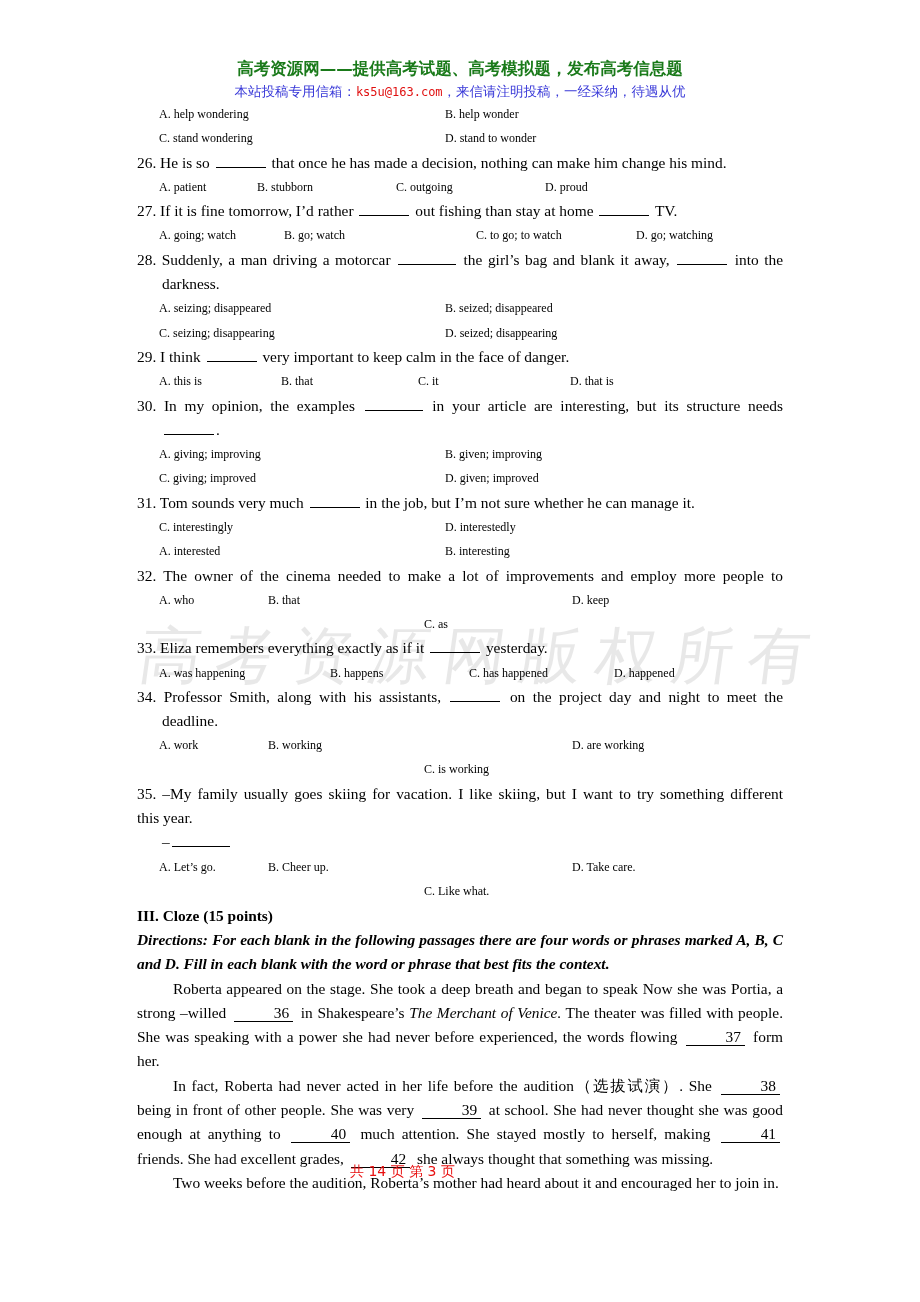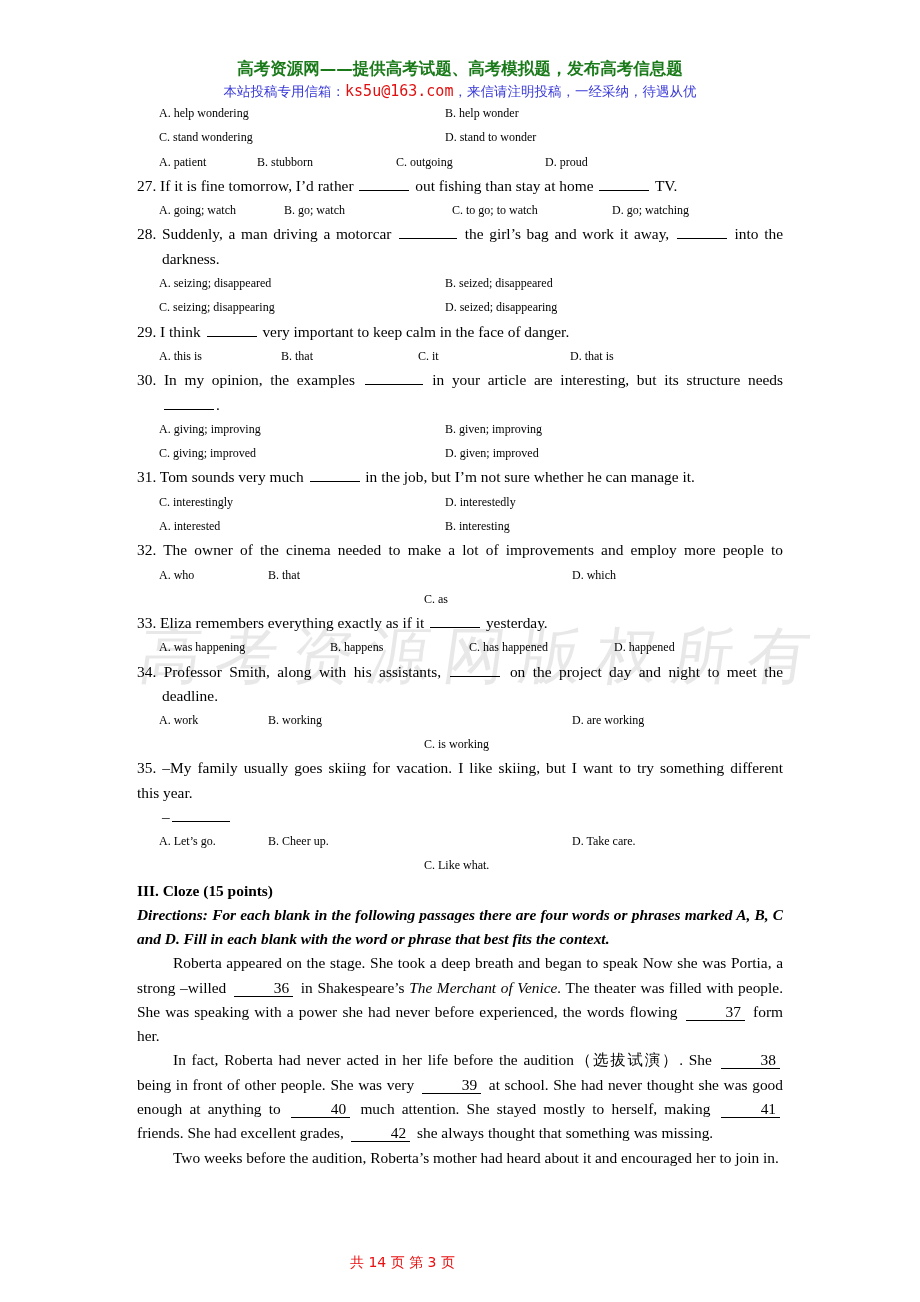--- a/index.html
+++ b/index.html
@@ -44,21 +44,21 @@
     color: #3838d8;
     font-family: "DejaVu Sans", sans-serif;
     font-size: 13.5px;
     line-height: 20px;
     white-space: nowrap;
     margin-top: 1px;
   }
   .site-sub .mail {
     color: #e01010;
     font-family: "DejaVu Sans Mono", monospace;
-    font-size: 15px;
+    font-size: 12px;
   }
   .q {
     font-size: 15.4px;
     line-height: 24.3px;
   }
   .q-just {
     text-align: justify;
     text-align-last: justify;
   }
   .q-plain { white-space: nowrap; }
@@ -74,21 +74,21 @@
   .opts.two > span:nth-child(1) { width: 308px; padding-left: 22px; box-sizing: border-box; }
   .opts.two > span:nth-child(2) { width: 330px; }
 
   .opts.four > span:nth-child(1) { width: 120px; padding-left: 22px; box-sizing: border-box; }
   .opts.four > span:nth-child(2) { width: 139px; }
   .opts.four > span:nth-child(3) { width: 149px; }
   .opts.four > span:nth-child(4) { width: 140px; }
 
   .opts.four.w2 > span:nth-child(1) { width: 147px; padding-left: 22px; box-sizing: border-box; }
   .opts.four.w2 > span:nth-child(2) { width: 168px; }
-  .opts.four.w2 > span:nth-child(3) { width: 160px; }
+  .opts.four.w2 > span:nth-child(3) { width: 160px; margin-left: 24px; }
   .opts.four.w2 > span:nth-child(4) { width: 140px; }
 
   .opts.four.w3 > span:nth-child(1) { width: 144px; padding-left: 22px; box-sizing: border-box; }
   .opts.four.w3 > span:nth-child(2) { width: 137px; }
   .opts.four.w3 > span:nth-child(3) { width: 152px; }
   .opts.four.w3 > span:nth-child(4) { width: 140px; }
 
   .opts.four.w4 > span:nth-child(1) { width: 131px; padding-left: 22px; box-sizing: border-box; }
   .opts.four.w4 > span:nth-child(2) { width: 156px; }
   .opts.four.w4 > span:nth-child(3) { width: 148px; margin-top: 24px; }
@@ -162,21 +162,21 @@
     transform: skewX(-8deg);
     pointer-events: none;
     user-select: none;
     line-height: 100px;
   }
 
   
   .footer {
     position: absolute;
     left: 0;
-    top: 1254px;
+    top: 1163px;
     width: 805px;
     text-align: center;
     color: #e81010;
     font-family: "DejaVu Sans", sans-serif;
     font-size: 14px;
     white-space: nowrap;
   }
 </style>
 </head>
 <body>
@@ -190,36 +190,37 @@
 
     <div class="opts two">
       <span>A. help wondering</span>
       <span>B. help wonder</span>
     </div>
     <div class="opts two">
       <span>C. stand wondering</span>
       <span>D. stand to wonder</span>
     </div>
 
+    <div class="q q-plain"><span>26. He is so </span><span class="blank b-md"></span><span> that once he has made a decision, nothing can make him change his mind.</span></div>
     <div class="opts four">
       <span>A. patient</span>
       <span>B. stubborn</span>
       <span>C. outgoing</span>
       <span>D. proud</span>
     </div>
 
     <div class="q q-plain"><span>27. If it is fine tomorrow, I’d rather </span><span class="blank b-md"></span><span> out fishing than stay at home </span><span class="blank b-md"></span><span> TV.</span></div>
     <div class="opts four w2">
       <span>A. going; watch</span>
       <span>B. go; watch</span>
       <span>C. to go; to watch</span>
       <span>D. go; watching</span>
     </div>
 
-    <div class="q q-just"><span>28. Suddenly, a man driving a motorcar </span><span class="blank b-lg"></span><span> the girl’s bag and work it away, </span><span class="blank b-md"></span><span> into the</span></div>
+    <div class="q q-just"><span>28. Suddenly, a man driving a motorcar </span><span class="blank b-lg"></span><span> the girl’s bag and blank it away, </span><span class="blank b-md"></span><span> into the</span></div>
     <div class="q indent-cont">darkness.</div>
     <div class="opts two">
       <span>A. seizing; disappeared</span>
       <span>B. seized; disappeared</span>
     </div>
     <div class="opts two">
       <span>C. seizing; disappearing</span>
       <span>D. seized; disappearing</span>
     </div>
 
@@ -250,21 +251,21 @@
     <div class="opts two">
       <span>A. interested</span>
       <span>B. interesting</span>
     </div>
 
     <div class="q q-just">32. The owner of the cinema needed to make a lot of improvements and employ more people to</div>
     <div class="opts four w4">
       <span>A. who</span>
       <span>B. that</span>
       <span>C. as</span>
-      <span>D. which</span>
+      <span>D. keep</span>
     </div>
 
     <div class="q q-plain"><span>33. Eliza remembers everything exactly as if it </span><span class="blank b-md"></span><span> yesterday.</span></div>
     <div class="opts four w5">
       <span>A. was happening</span>
       <span>B. happens</span>
       <span>C. has happened</span>
       <span>D. happened</span>
     </div>
 

